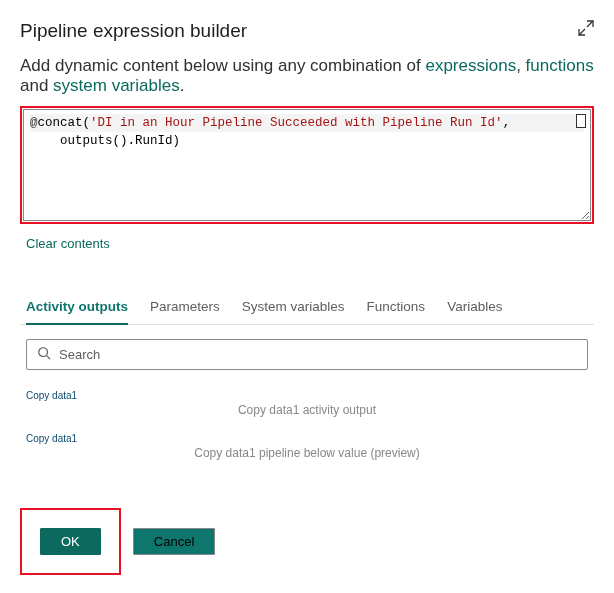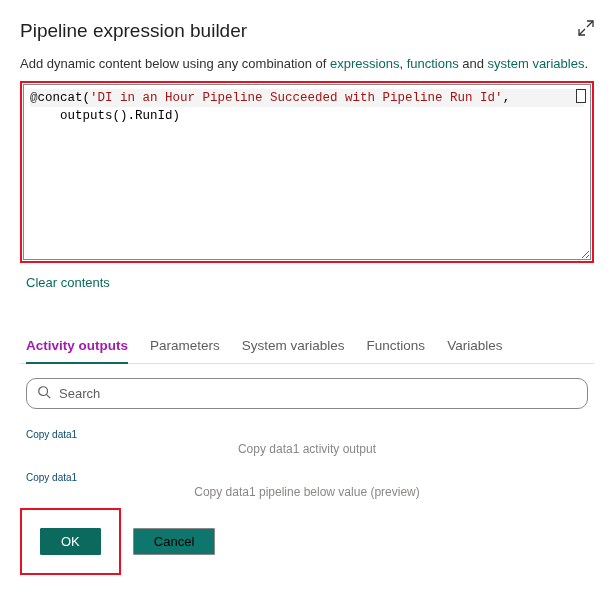--- a/index.html
+++ b/index.html
@@ -23,34 +23,34 @@
   .title {
     font-size: 19px;
     font-weight: 400;
     color: #201f1e;
   }
   .expand-icon {
     width: 16px; height: 16px;
     cursor: pointer;
   }
   .subtitle {
-    font-size: 13px;
+    font-size: 17px;
     color: #323130;
     margin-bottom: 10px;
   }
   .subtitle a { color: #0b6a5d; text-decoration: none; cursor: pointer; }
   .editor-wrap {
     border: 2px solid #e81123;
     padding: 1px;
     margin-bottom: 10px;
   }
   .editor {
     position: relative;
     width: 100%;
-    height: 176px;
+    height: 112px;
     border: 1px solid #8a8886;
     background: #fff;
     font-family: Consolas, "Courier New", monospace;
     font-size: 12.5px;
     line-height: 18px;
     padding: 4px 6px 4px 6px;
     overflow: auto;
     resize: both;
   }
   .editor .line { white-space: pre; }
@@ -82,35 +82,35 @@
     margin-bottom: 14px;
   }
   .tab {
     font-size: 13.5px;
     color: #605e5c;
     padding: 6px 0 10px 0;
     cursor: pointer;
     position: relative;
   }
   .tab.active {
-    color: #a21caf;
+    color: #0f766e;
     font-weight: 600;
   }
   .tab.active::after {
     content: "";
     position: absolute;
     left: 0; right: 0; bottom: -1px;
     height: 2px;
     background: #0b6a5d;
   }
   .search-box {
     display: flex;
     align-items: center;
     border: 1px solid #8a8886;
-    border-radius: 10px;
+    border-radius: 2px;
     padding: 6px 10px;
     margin: 0 6px 20px 6px;
     gap: 8px;
     cursor: text;
   }
   .search-box input {
     border: none;
     outline: none;
     font-size: 13px;
     flex: 1;

